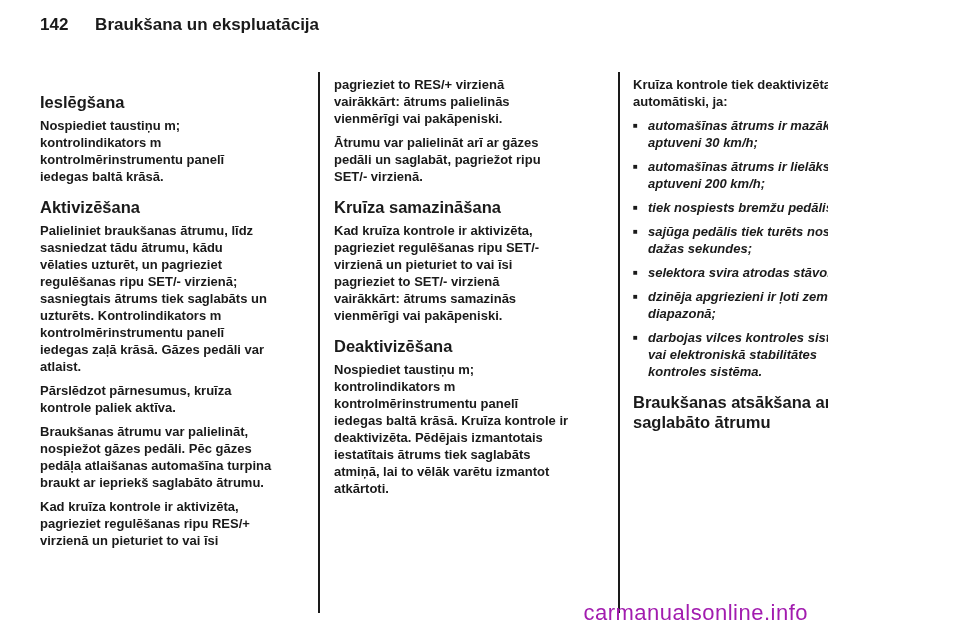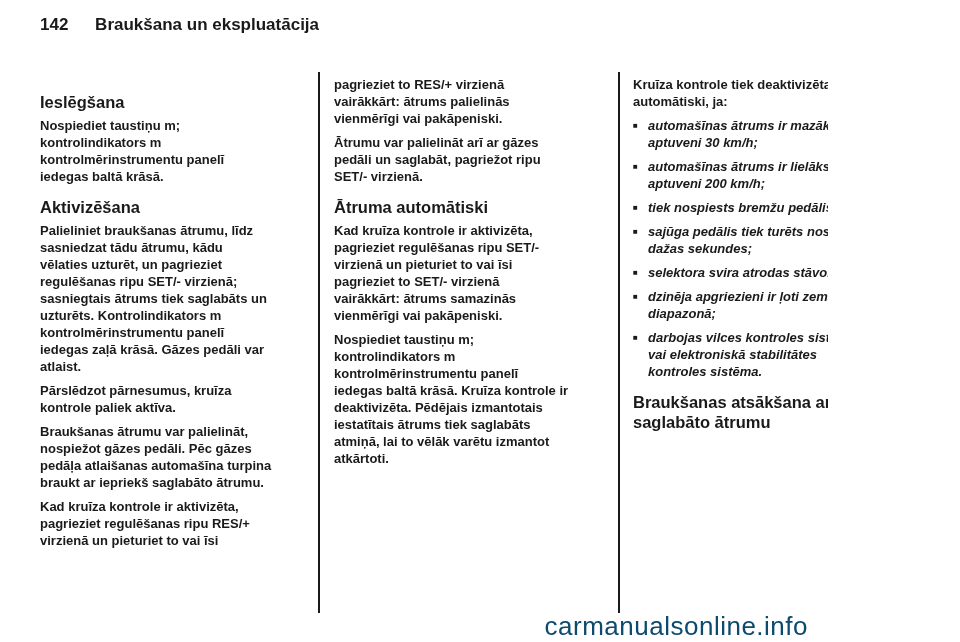--- a/index.html
+++ b/index.html
@@ -74,24 +74,24 @@
   }
   .bullet .bt {
     flex: 1 1 auto;
     white-space: pre-line;
     font-style: italic;
   }
 
   .watermark {
     position: absolute;
     right: 20px;
-    bottom: 0;
-    font-size: 26px;
+    bottom: 16px;
+    font-size: 22px;
     letter-spacing: 0.5px;
-    color: #0c4a6e;
+    color: #a21caf;
     font-weight: normal;
   }
 </style>
 </head>
 <body>
 
 <div class="page">
 
   <div class="header">
     <span class="pagenum">142</span>
@@ -128,27 +128,28 @@
 virzienā un pieturiet to vai īsi</p>
   </div>
 
   <div class="col col-2">
     <p>pagrieziet to RES/+ virzienā
 vairākkārt: ātrums palielinās
 vienmērīgi vai pakāpeniski.</p>
     <p>Ātrumu var palielināt arī ar gāzes
 pedāli un saglabāt, pagriežot ripu
 SET/- virzienā.</p>
-    <h2>Ātruma automātiski</h2>
+    <h2>Kruīza samazināšana</h2>
     <p>Kad kruīza kontrole ir aktivizēta,
 pagrieziet regulēšanas ripu SET/-
 virzienā un pieturiet to vai īsi
 pagrieziet to SET/- virzienā
 vairākkārt: ātrums samazinās
 vienmērīgi vai pakāpeniski.</p>
+    <h2>Deaktivizēšana</h2>
     <p>Nospiediet taustiņu m;
 kontrolindikators m
 kontrolmērinstrumentu panelī
 iedegas baltā krāsā. Kruīza kontrole ir
 deaktivizēta. Pēdējais izmantotais
 iestatītais ātrums tiek saglabāts
 atmiņā, lai to vēlāk varētu izmantot
 atkārtoti.</p>
   </div>
 

